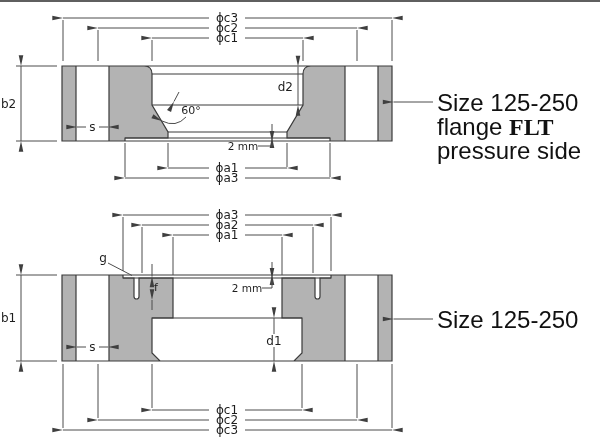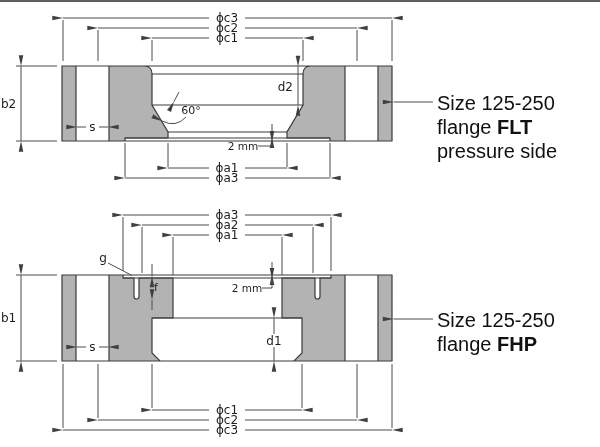--- a/index.html
+++ b/index.html
@@ -3,22 +3,22 @@
 <meta charset="utf-8">
 <style>
   html,body{margin:0;padding:0;background:#ffffff;}
   #stage{position:relative;width:600px;height:447px;background:#fff;overflow:hidden;
          font-family:"DejaVu Sans",sans-serif;}
   svg{position:absolute;left:0;top:0;}
   svg text{fill:#1e1e1e;font-family:"DejaVu Sans",sans-serif;}
   .dimtxt{font-size:12px;}
   .smalltxt{font-size:10.5px;}
   .caption{position:absolute;left:437px;width:160px;color:#111;
-           font-family:"Liberation Sans",sans-serif;font-size:20px;line-height:24px;}
-  .caption b{font-weight:700;}
+           font-family:"Liberation Sans",sans-serif;font-size:24px;line-height:24px;}
+  .caption b{font-weight:700;font-family:Liberation Serif, serif;}
 </style>
 </head>
 <body>
 
 <div id="stage">
 <svg width="600" height="447" viewBox="0 0 600 447">
   <defs>
     <marker id="ah" viewBox="0 0 12 7" refX="0.8" refY="3.5" markerWidth="12" markerHeight="7" markerUnits="userSpaceOnUse" orient="auto-start-reverse">
       <path d="M0.8,3.5 L11.5,1.2 L11.5,5.8 Z" fill="#3f3f3f"></path>
     </marker>
@@ -162,15 +162,14 @@
   <line x1="433" y1="319" x2="393.5" y2="319" stroke="#4d4d4d" stroke-width="1" marker-end="url(#ah)"></line>
 </svg>
 
   <div class="caption" style="top:91px">
     <div>Size 125-250</div>
     <div><span>flange </span><b>FLT</b></div>
     <div>pressure side</div>
   </div>
   <div class="caption" style="top:308px">
     <div>Size 125-250</div>
-    <div><span>flange </span><b>FHP</b></div>
   </div>
 </div>
 
 </body></html>

